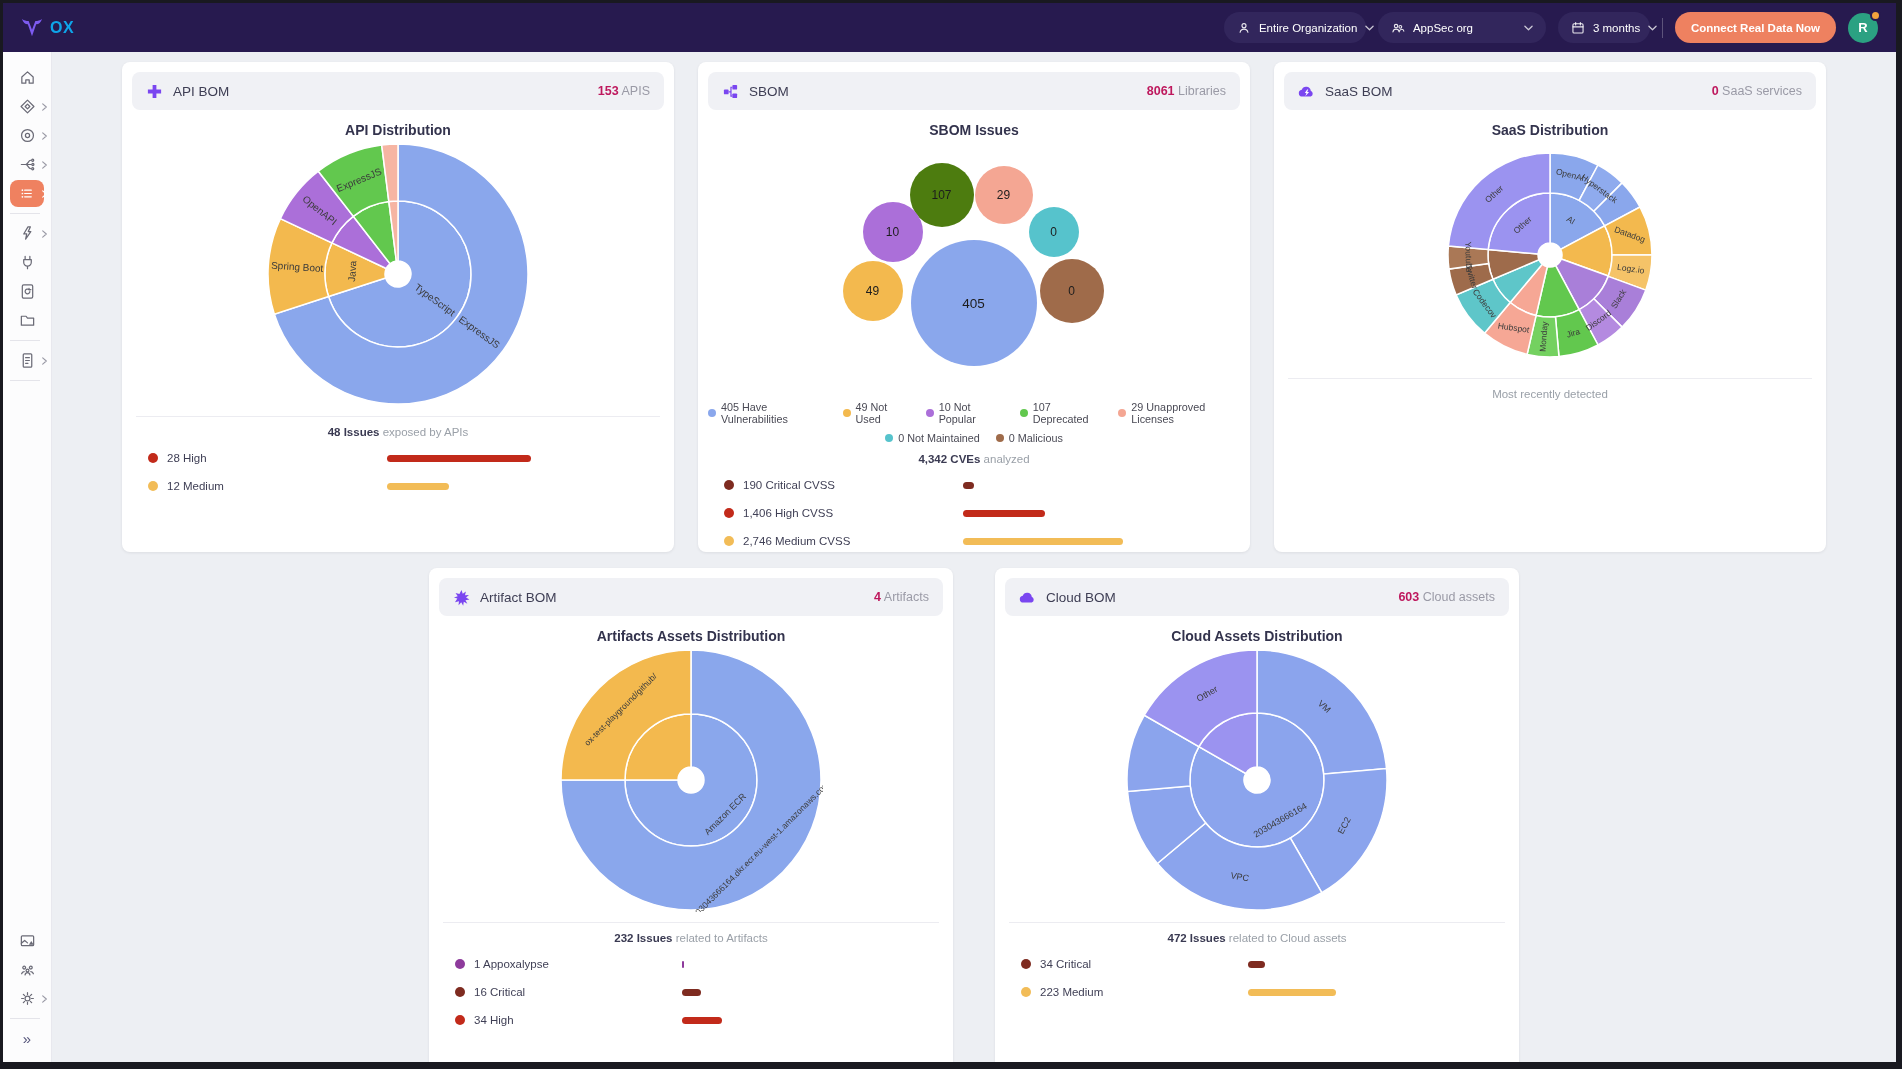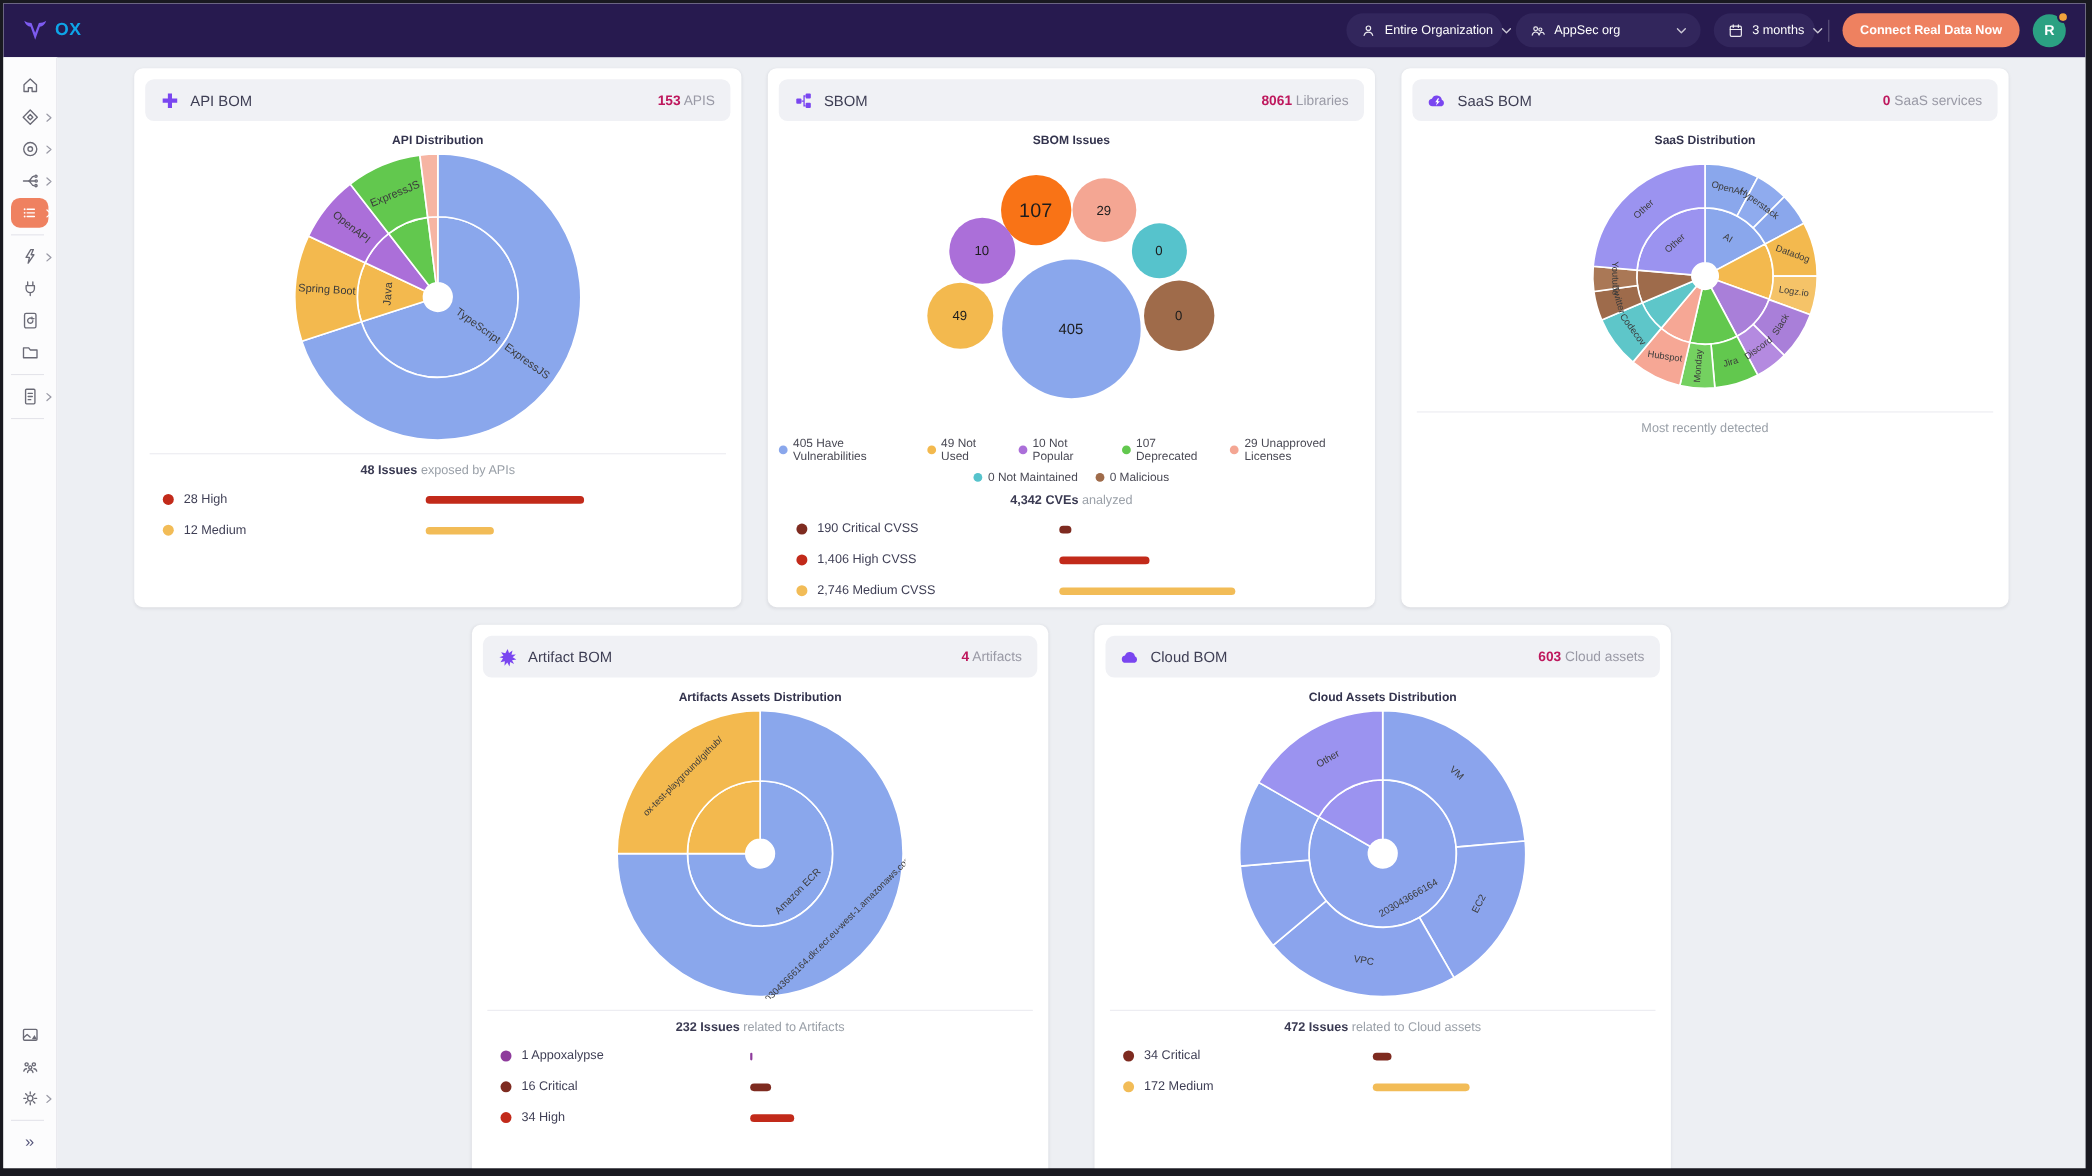--- a/index.html
+++ b/index.html
@@ -45,21 +45,21 @@
   .row { display:flex; gap:24px; }
   .row2 { justify-content:center; gap:42px; margin-top:16px; }
   .card { background:#fff; border-radius:8px; box-shadow:0 1px 3px rgba(20,20,40,.08); padding:10px; display:flex; flex-direction:column; }
   .row1 .card { flex:1; height:490px; }
   .row2 .card { width:524px; height:560px; }
   .card-head { height:38px; flex:none; background:#f0f1f5; border-radius:8px; display:flex; align-items:center; justify-content:space-between; padding:0 14px; cursor:pointer; }
   .chead-left { display:flex; align-items:center; gap:10px; font-size:13.5px; color:#3e3e54; }
   .cicon svg { width:17px; height:17px; display:block; }
   .chead-right { font-size:12.5px; color:#9a9aa6; }
   .chead-right b { color:#be185d; font-weight:700; }
-  .chart-title { text-align:center; font-weight:700; font-size:11px; color:#33334d; margin-top:12px; }
+  .chart-title { text-align:center; font-weight:700; font-size:14px; color:#33334d; margin-top:12px; }
   .chart-area { display:flex; justify-content:center; margin-top:4px; }
   .chart-area.small { height:226px; align-items:center; }
   .bubble-wrap { position:relative; width:527px; height:252px; }
   .bubble { position:absolute; border-radius:50%; display:flex; align-items:center; justify-content:center; color:#1d1d1d; transform:translate(-50%,-50%); }
   .legend-row { display:flex; justify-content:center; gap:16px; font-size:10.8px; color:#4a4a55; margin-top:7px; align-items:center; }
   .legend-item { display:flex; align-items:center; gap:5px; }
   .legend-dot { width:8px; height:8px; border-radius:50%; flex:none; }
   .cdivider { border-top:1px solid #ececf1; margin:10px 4px 0; }
   .summary { text-align:center; font-size:11.5px; color:#9aa0a8; margin-top:9px; }
   .summary b { color:#3a3a52; }
@@ -360,21 +360,21 @@
                   <path d="M7 9.5h2.5V4.5H11M9.5 9.5V14H11" stroke="#7a46f0" fill="none" stroke-width="1.3"></path>
                 </svg>
               </span>
               <span>SBOM</span>
             </span>
             <span class="chead-right"><b>8061</b> Libraries</span>
           </div>
           <div class="chart-title">SBOM Issues</div>
           <div class="chart-area">
             <div class="bubble-wrap">
-              <div class="bubble" style="left:231px;top:53px;width:64px;height:64px;background:#f97316;font-size:18px;">107</div>
+              <div class="bubble" style="left:231px;top:53px;width:64px;height:64px;background:#4d7c0f;font-size:12px;">107</div>
               <div class="bubble" style="left:293px;top:53px;width:58px;height:58px;background:#f4a693;font-size:12px;">29</div>
               <div class="bubble" style="left:182px;top:90px;width:60px;height:60px;background:#ab6fd9;font-size:12px;">10</div>
               <div class="bubble" style="left:343px;top:90px;width:50px;height:50px;background:#56c3cc;font-size:12px;">0</div>
               <div class="bubble" style="left:162px;top:149px;width:60px;height:60px;background:#f3b94e;font-size:12px;">49</div>
               <div class="bubble" style="left:263px;top:161px;width:126px;height:126px;background:#8aa7ec;font-size:13.5px;">405</div>
               <div class="bubble" style="left:361px;top:149px;width:64px;height:64px;background:#9f6b4a;font-size:12px;">0</div>
             </div>
           </div>
           <div class="legend-row">
             <span class="legend-item"><span class="legend-dot" style="background:#8aa7ec"></span>405 Have Vulnerabilities</span>
@@ -560,21 +560,21 @@
           <div class="sev-rows">
             <div class="sev-row">
               <span class="sev-dot" style="background:#7e2b20"></span>
               <span class="sev-label">34 Critical</span>
               <span class="bar-zone">
                 <span class="bar" style="width:17px;background:#7e2b20;display:block"></span>
               </span>
             </div>
             <div class="sev-row">
               <span class="sev-dot" style="background:#f2bc57"></span>
-              <span class="sev-label">172 Medium</span>
+              <span class="sev-label">223 Medium</span>
               <span class="bar-zone">
                 <span class="bar" style="width:88px;background:#f2bc57;display:block"></span>
               </span>
             </div>
           </div>
         </section>
       </div>
   </main>
 </div>
 

